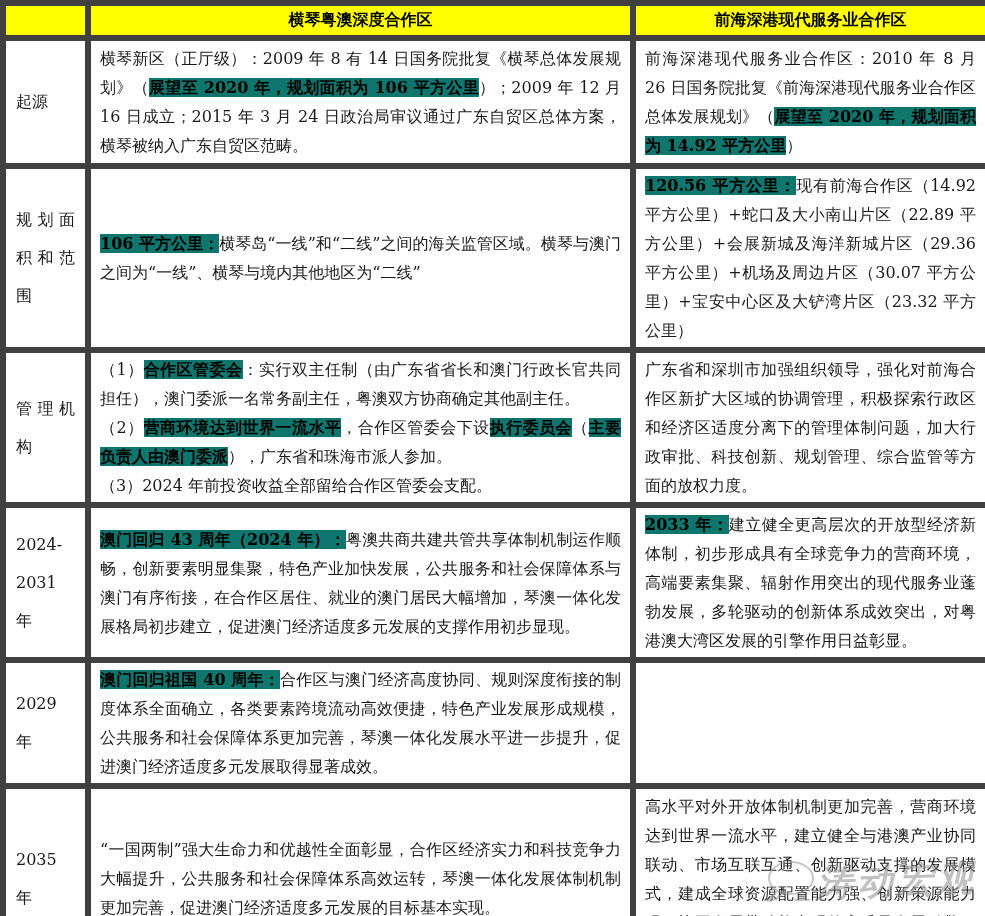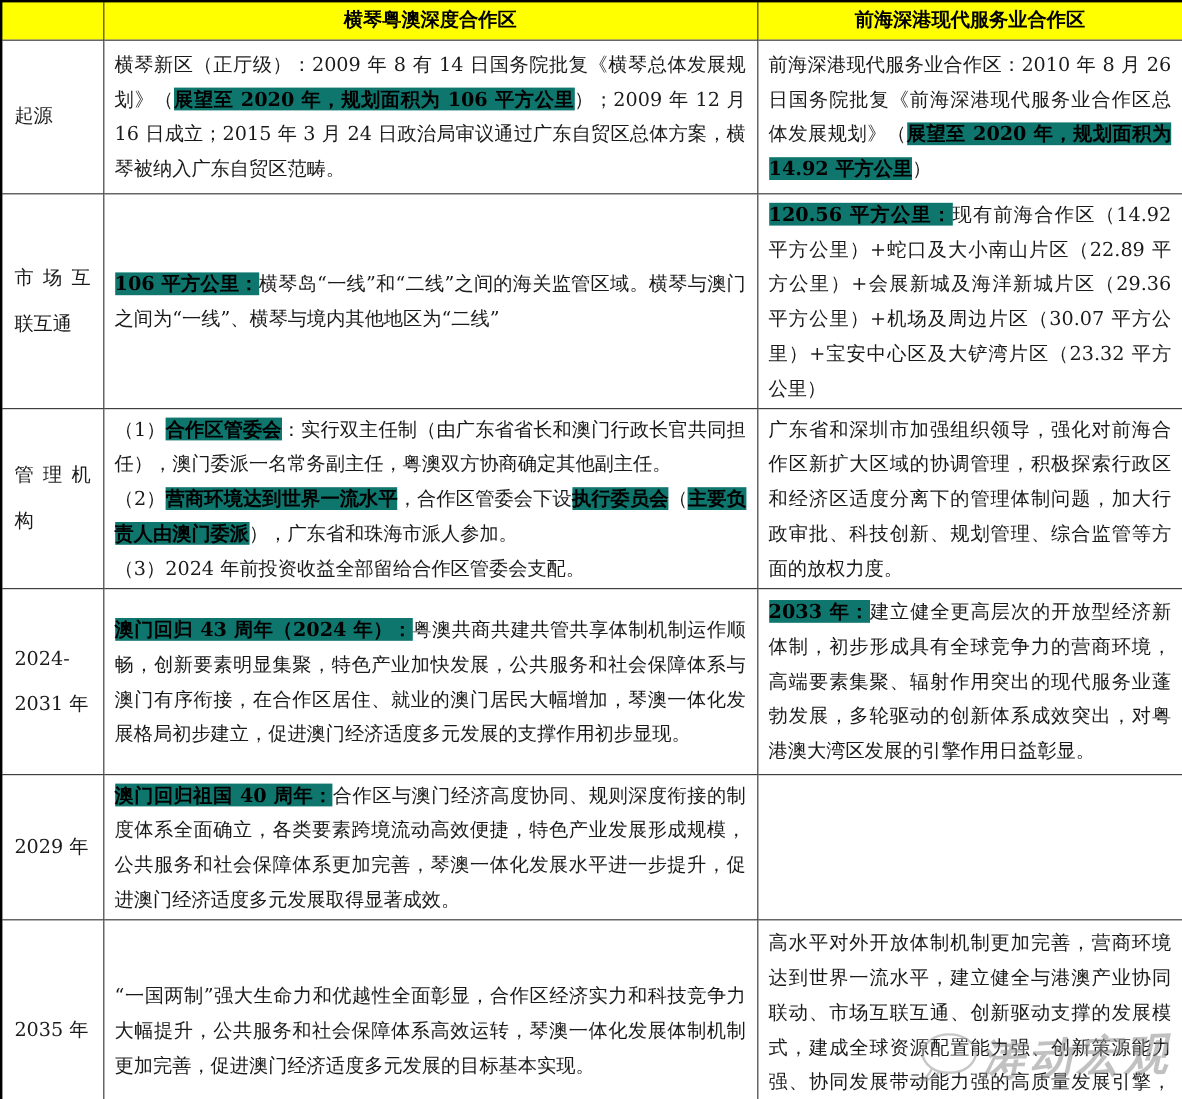--- a/index.html
+++ b/index.html
@@ -9,21 +9,21 @@
     color:#1a1a1a;
   }
   table.cmp{
     border-collapse:collapse;table-layout:fixed;
     width:985px;height:916px;
     border:2px solid #000;
   }
   col.c-label{width:85px;}
   col.c-hq{width:545px;}
   col.c-qh{width:355px;}
-  th,td{border:1px solid #404040;vertical-align:middle;overflow:hidden;}
+  th,td{border:6px solid #404040;vertical-align:middle;overflow:hidden;}
   th.hdr{
     background:#FFFF00;
     font-size:16px;font-weight:bold;text-align:center;
     padding:4px 2px;color:#000;
   }
   td.label-cell{
     font-size:16px;padding:2px 10px;
     text-align:justify;text-justify:inter-ideograph;
     line-height:38px;color:#1a1a1a;margin-top:35px;
   }
@@ -69,21 +69,21 @@
     <td class="label-cell">起源</td>
     <td class="body-cell">
       <span>横琴新区（正厅级）：2009 年 8 有 14 日国务院批复《横琴总体发展规划》（</span><span class="hl">展望至 2020 年，规划面积为 106 平方公里</span><span>）；2009 年 12 月 16 日成立；2015 年 3 月 24 日政治局审议通过广东自贸区总体方案，横琴被纳入广东自贸区范畴。</span>
     </td>
     <td class="body-cell">
       <span>前海深港现代服务业合作区：2010 年 8 月 26 日国务院批复《前海深港现代服务业合作区总体发展规划》（</span><span class="hl">展望至 2020 年，规划面积为 14.92 平方公里</span><span>）</span>
     </td>
   </tr>
 
   <tr style="height:145px;">
-    <td class="label-cell">市场互联互通</td>
+    <td class="label-cell">规划面积和范围</td>
     <td class="body-cell">
       <span class="hl">106 平方公里：</span><span>横琴岛“一线”和“二线”之间的海关监管区域。横琴与澳门之间为“一线”、横琴与境内其他地区为“二线”</span>
     </td>
     <td class="body-cell">
       <span class="hl">120.56 平方公里：</span><span>现有前海合作区（14.92 平方公里）+蛇口及大小南山片区（22.89 平方公里）+会展新城及海洋新城片区（29.36 平方公里）+机场及周边片区（30.07 平方公里）+宝安中心区及大铲湾片区（23.32 平方公里）</span>
     </td>
   </tr>
 
   <tr style="height:150px;">
     <td class="label-cell">管理机构</td>

